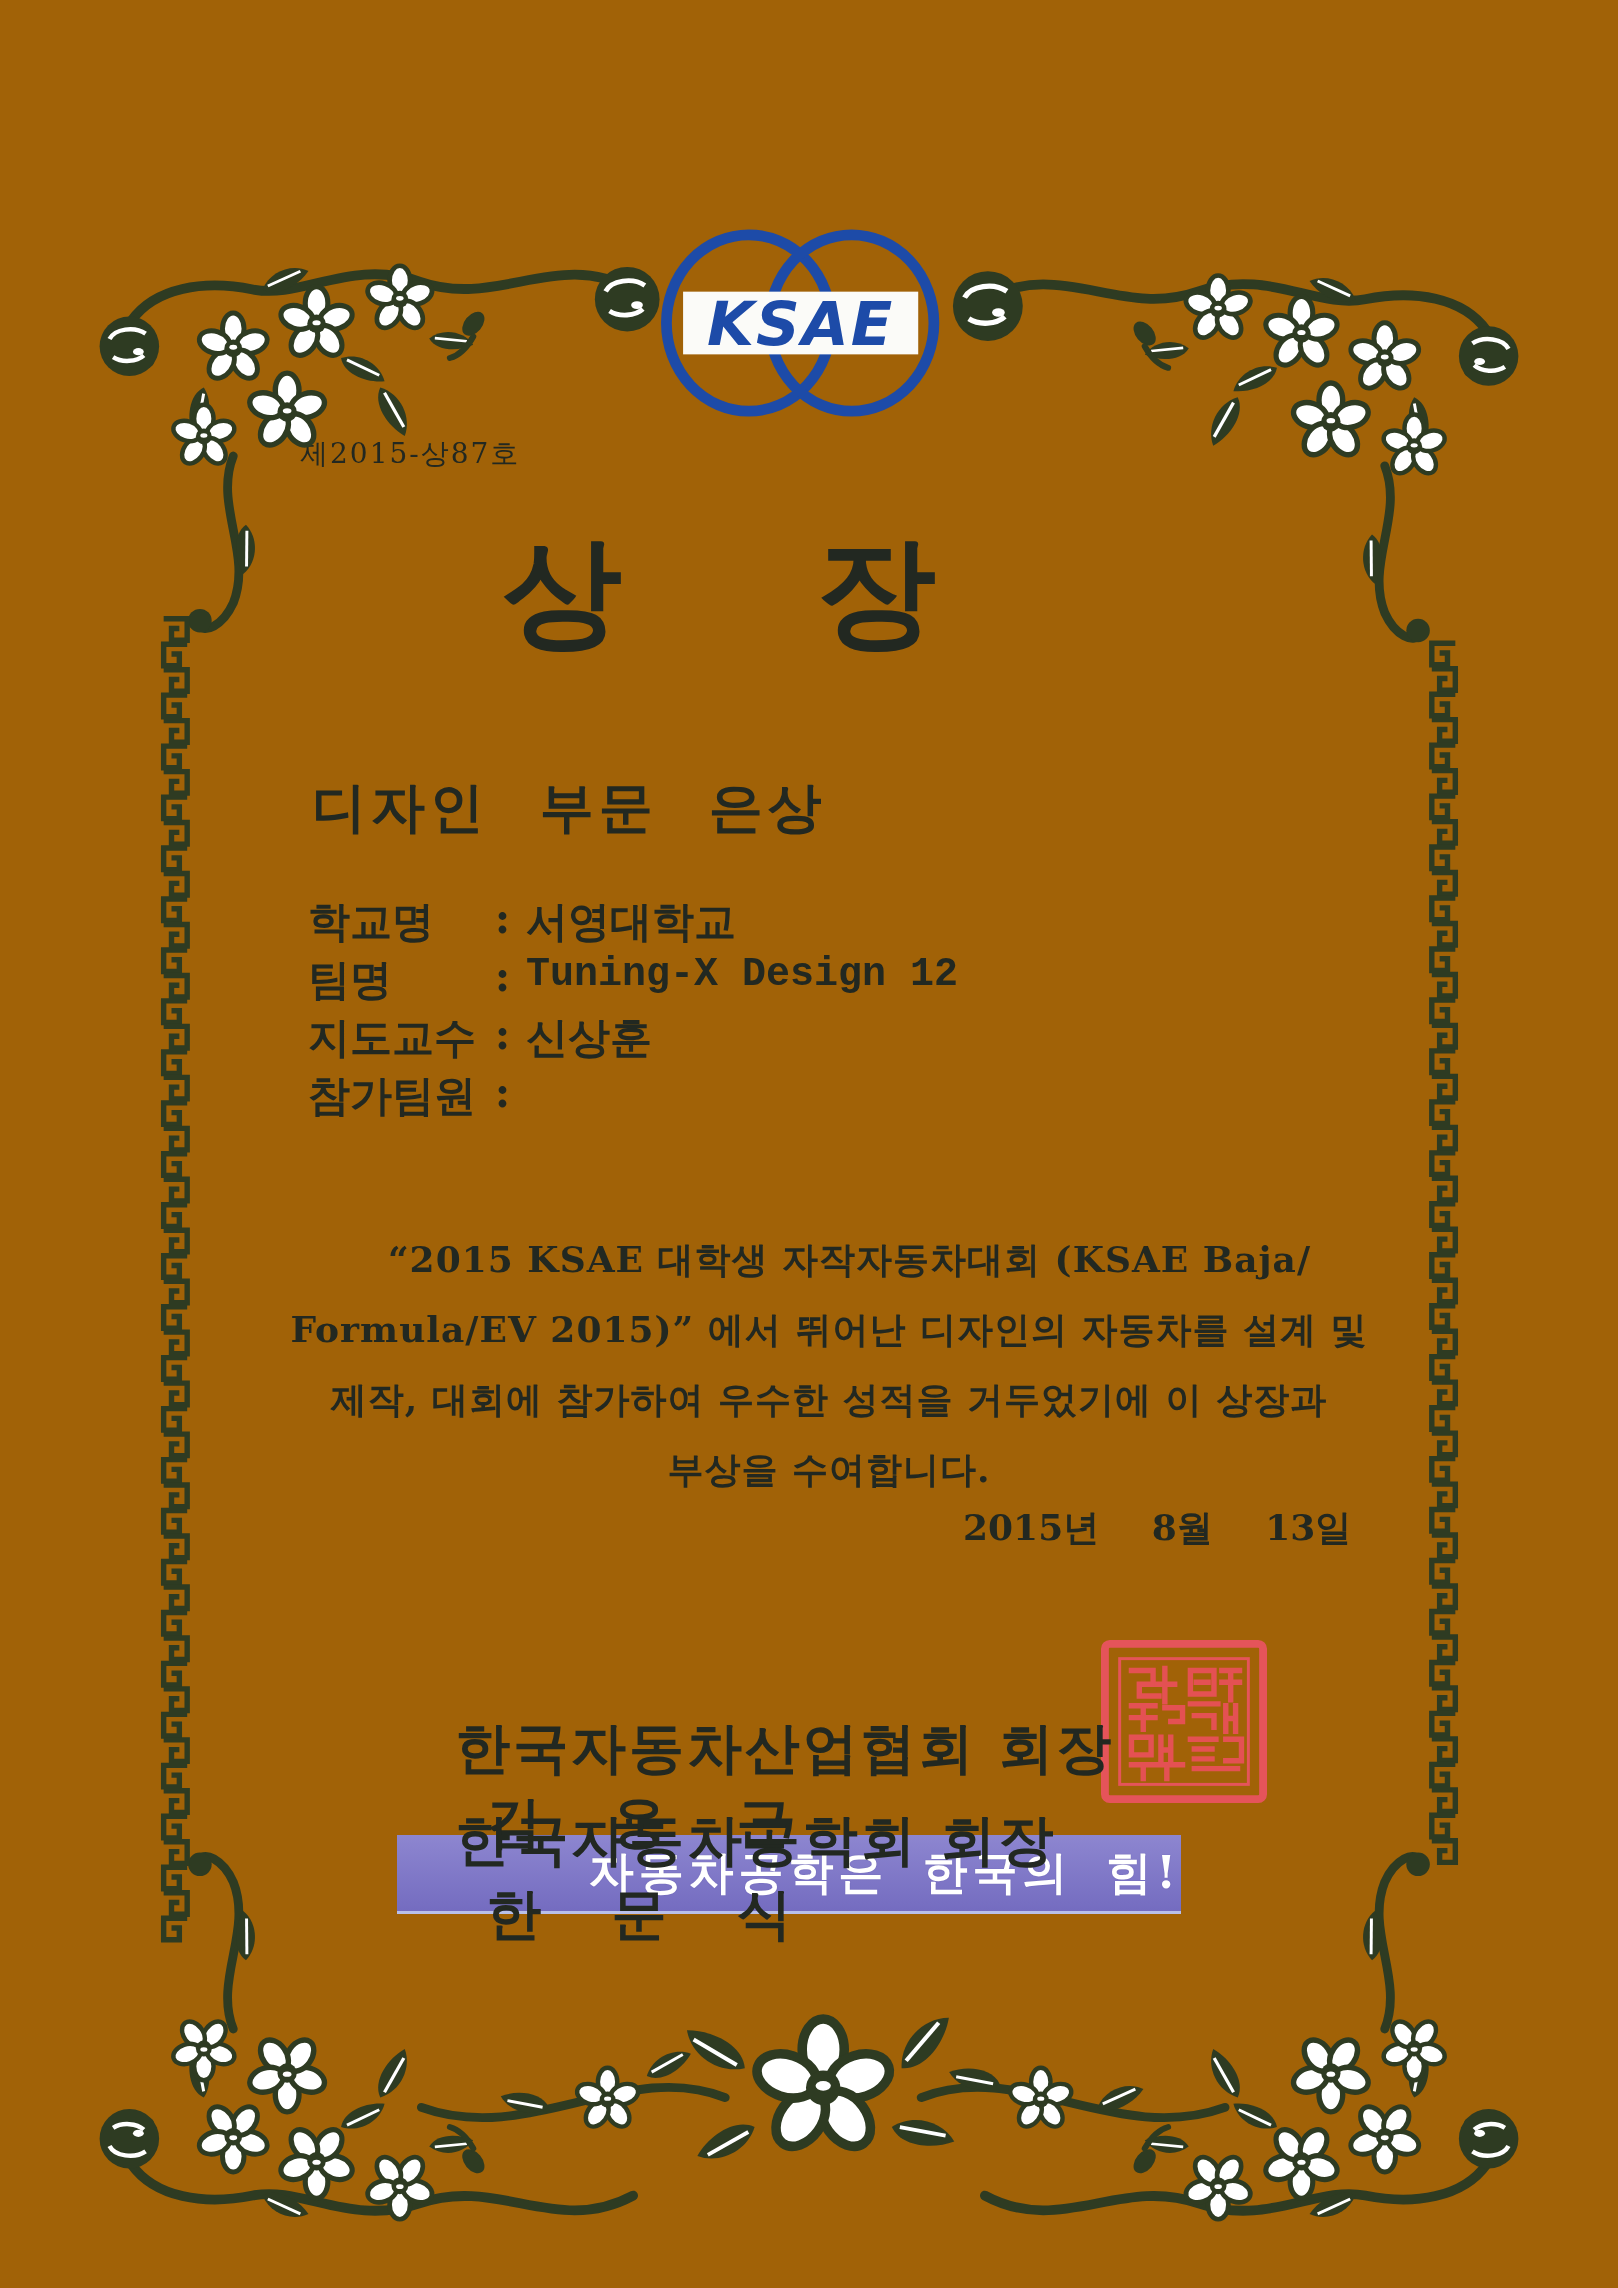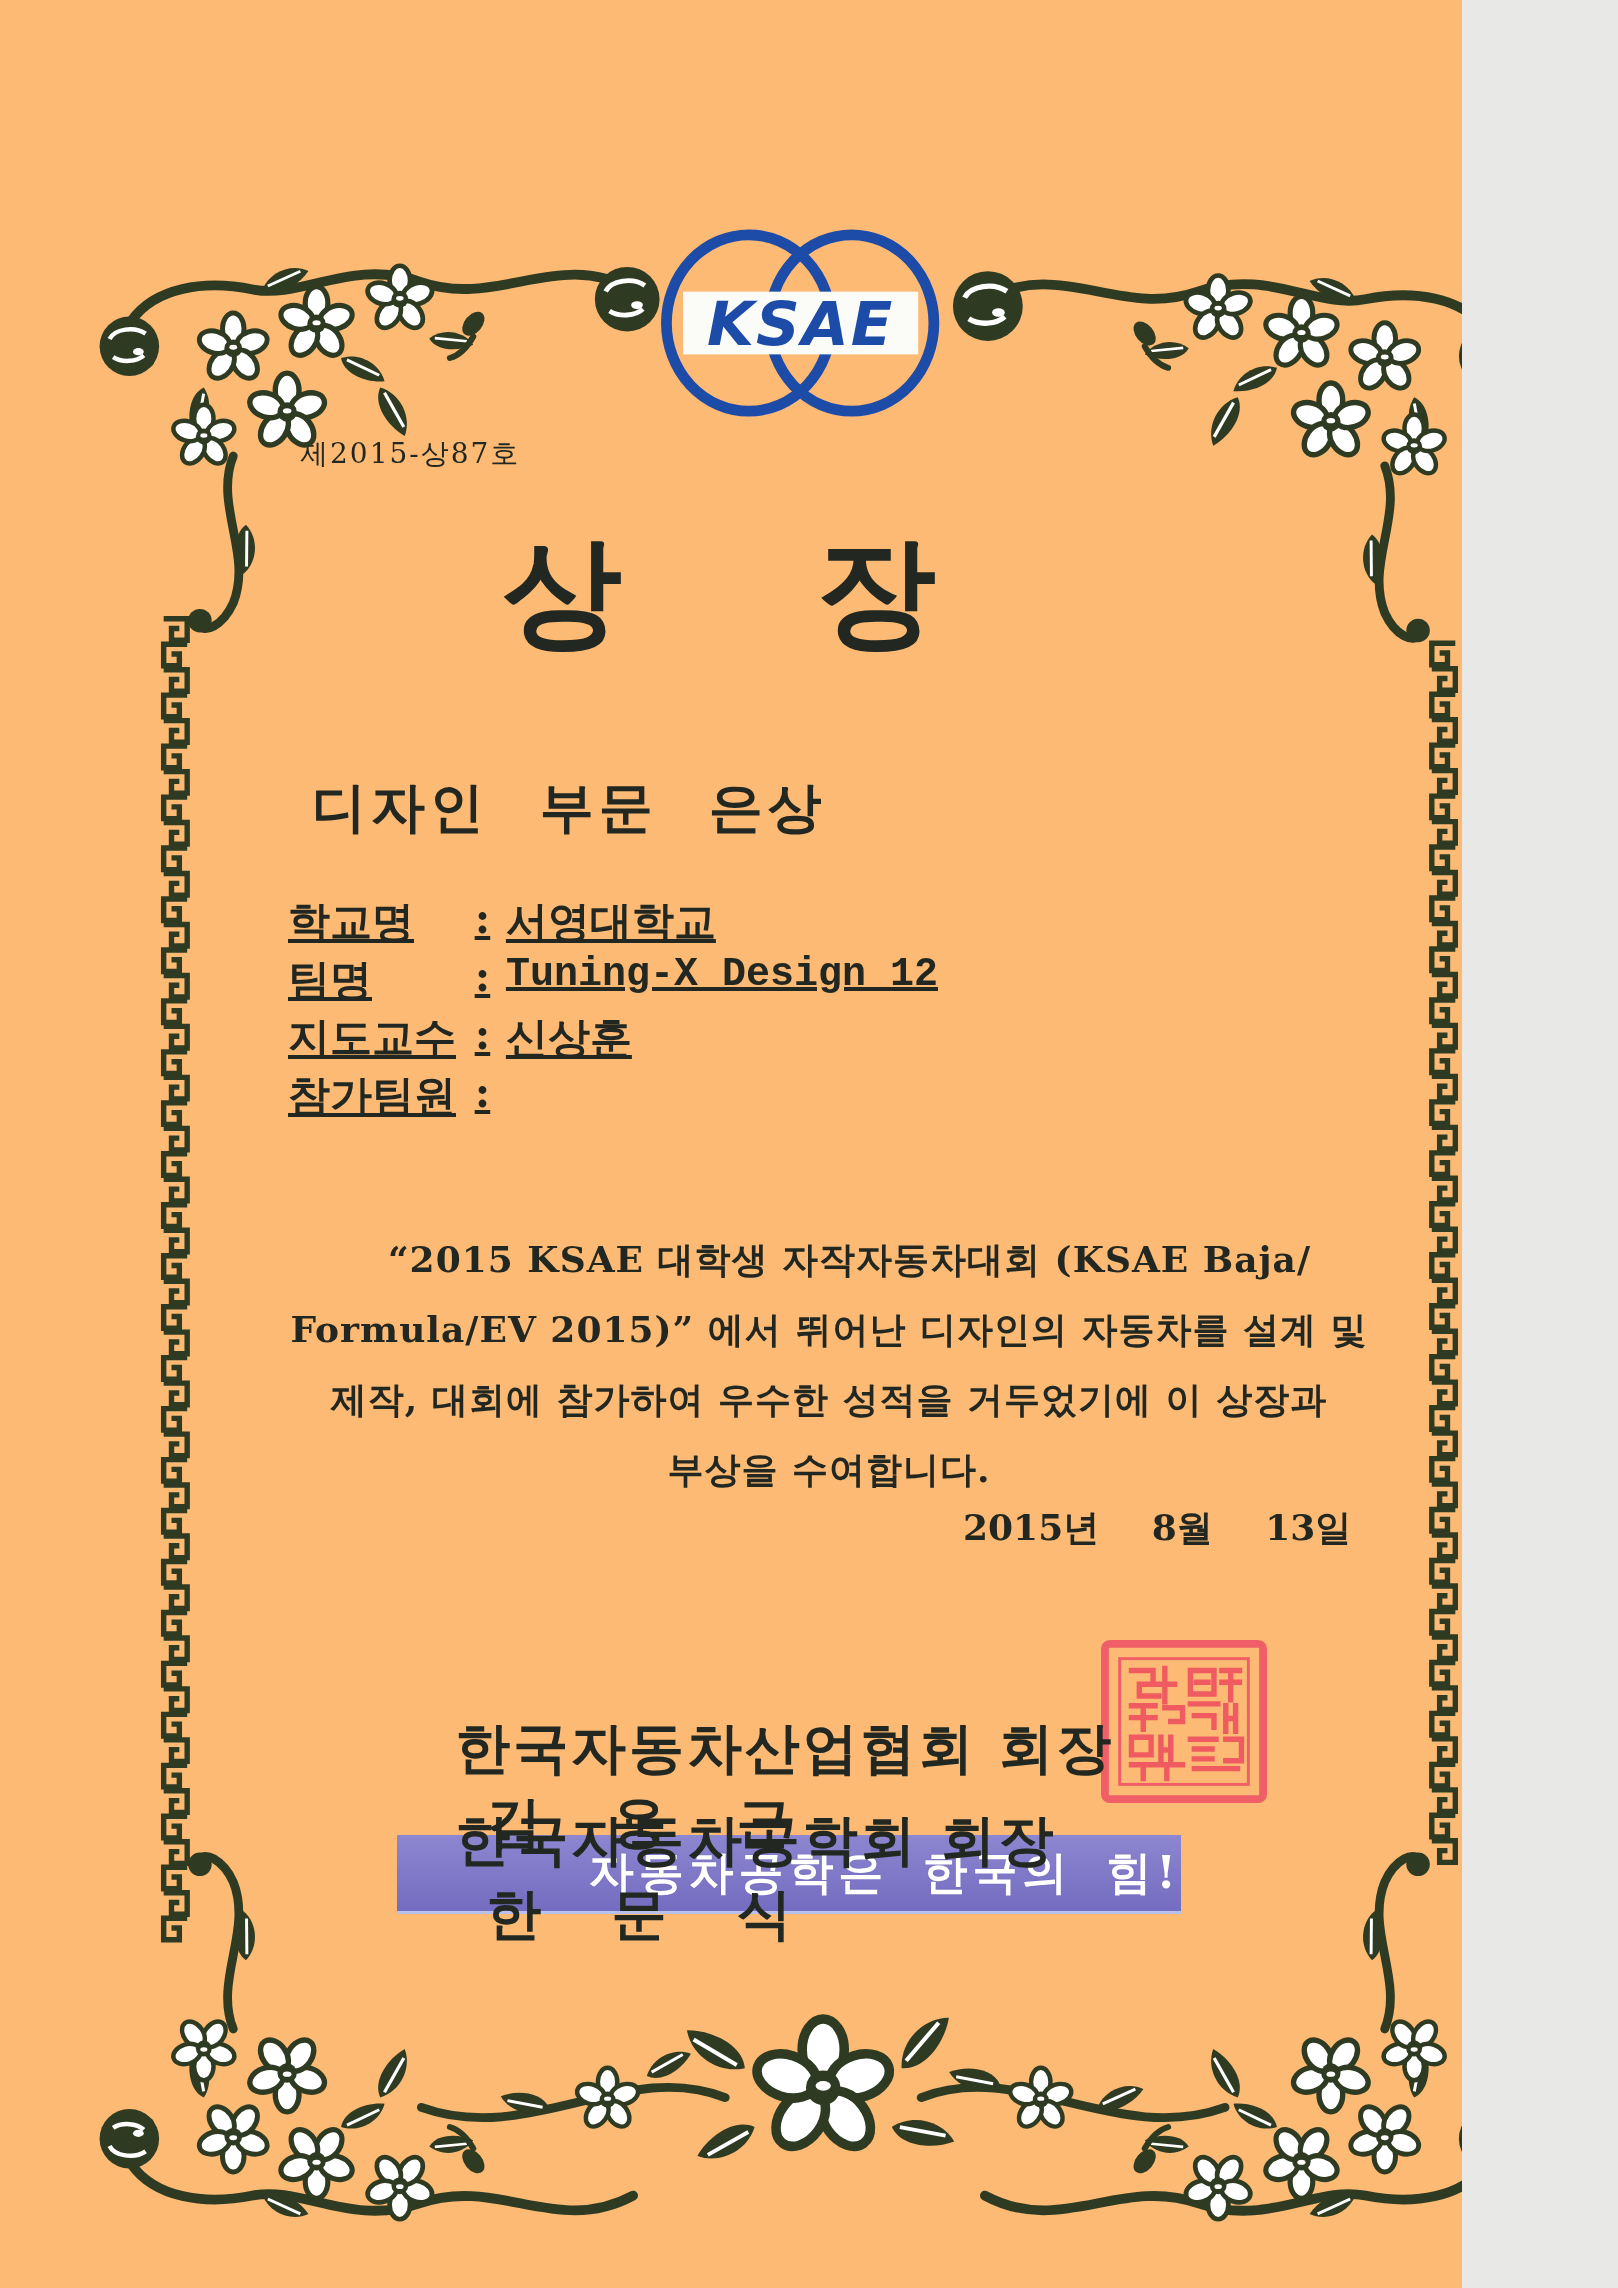--- a/index.html
+++ b/index.html
@@ -1,34 +1,34 @@
 <!DOCTYPE html>
 <html><head>
 <meta charset="utf-8">
 <style>
   html,body{margin:0;padding:0;}
   body{background:#e8e8e6;}
   .page{
-    position:relative; width:1462px; height:2289px;
-    background:#fdba74; overflow:hidden;
+    position:relative; width:1618px; height:2289px;
+    background:#a16207; overflow:hidden;
     font-family:"DejaVu Serif","Liberation Serif",serif;
     color:#222821;
   }
   .abs{position:absolute;}
   svg{display:block;}
   
   .logo{left:639px; top:223px; width:338px; height:201px;}
   
   .cert-no{left:300px; top:435px; font-size:28px; letter-spacing:2px; font-weight:400; white-space:pre;}
   
   .title{left:502px; top:525px; display:flex; gap:194px; font-size:120px; font-weight:bold; line-height:1.1;}
   
   .award{left:312px; top:772px; font-size:54px; font-weight:bold; letter-spacing:4.9px; word-spacing:27.4px; white-space:pre;}
   
-  .fields{left:288px; top:894px; font-size:42px; font-weight:bold;text-decoration:underline;}
+  .fields{left:308px; top:894px; font-size:42px; font-weight:bold;}
   .field{height:58px; display:flex; align-items:flex-start; white-space:pre;}
   .field .lbl{display:inline-block; width:173px; text-align:justify; text-align-last:justify;}
   .field .sep{margin:0 15.7px 0 13.7px;}
   .field:nth-child(2) .val{font-family:"Liberation Mono","DejaVu Sans Mono",monospace; font-size:40px;}
   
   .body-par{left:192px; top:1224px; width:1274px; font-size:36px; font-weight:600; line-height:70px; letter-spacing:1px;text-align:center;}
   .body-par .ln{white-space:pre;}
   .body-par .ln.first{padding-left:41px;}
   
   .date{left:963px; top:1504px; font-size:36px; font-weight:600; white-space:pre; word-spacing:13.7px;}

